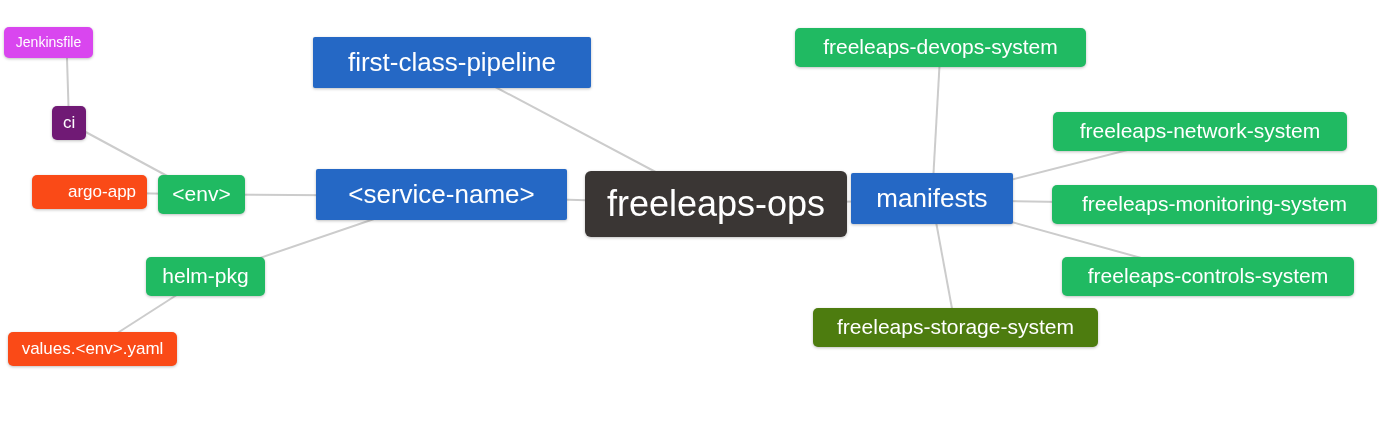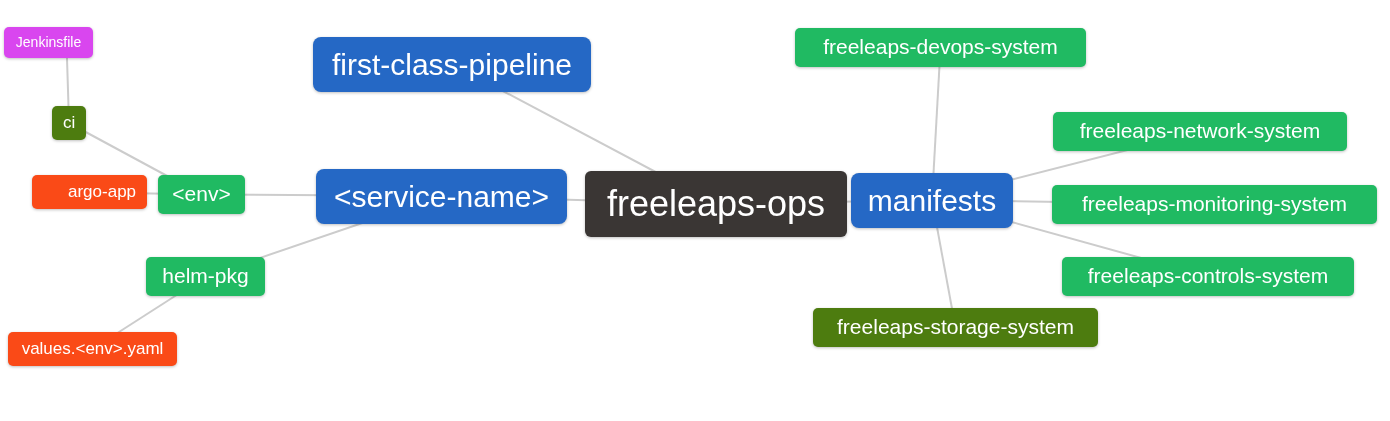--- a/index.html
+++ b/index.html
@@ -32,21 +32,21 @@
     justify-content: center;
     box-sizing: border-box;
     color: #ffffff;
     border-radius: 5px;
     white-space: nowrap;
     line-height: 1.18;
     box-shadow: 0 1px 3px rgba(0,0,0,0.25);
     cursor: default;
   }
   .lvl0 { font-size: 36px; padding: 12px 14px; border-radius: 6px; }
-  .lvl1 { font-size: 30px; padding: 10px 16px; border-radius: 8px; }
+  .lvl1 { font-size: 26px; padding: 10px 16px; border-radius: 2px; }
   .lvl2 { font-size: 21px; padding: 7px 14px; }
   .lvl3 { font-size: 17px; padding: 7px 11px; }
   .lvl4 { font-size: 14px; padding: 7px 10px; }
 </style>
 </head>
 <body>
 
 <div id="canvas">
   <svg class="edge-layer" width="1390" height="421" viewBox="0 0 1390 421">
       <line x1="716" y1="204" x2="452" y2="64" stroke="#cccccc" stroke-width="2"></line>
@@ -68,17 +68,17 @@
     <div class="node lvl1" style="left: 313px; top: 37px; min-width: 278px; background: rgb(37, 104, 197);">first-class-pipeline</div>
     <div class="node lvl1" style="left: 316px; top: 169px; min-width: 251px; background: rgb(37, 104, 197);">&lt;service-name&gt;</div>
     <div class="node lvl1" style="left: 851px; top: 173px; min-width: 162px; background: rgb(37, 104, 197);">manifests</div>
     <div class="node lvl2" style="left: 158px; top: 175px; min-width: 87px; background: rgb(32, 186, 98);">&lt;env&gt;</div>
     <div class="node lvl2" style="left: 146px; top: 257px; min-width: 119px; background: rgb(32, 186, 98);">helm-pkg</div>
     <div class="node lvl2" style="left: 795px; top: 28px; min-width: 291px; background: rgb(32, 186, 98);">freeleaps-devops-system</div>
     <div class="node lvl2" style="left: 1053px; top: 112px; min-width: 294px; background: rgb(32, 186, 98);">freeleaps-network-system</div>
     <div class="node lvl2" style="left: 1052px; top: 185px; min-width: 325px; background: rgb(32, 186, 98);">freeleaps-monitoring-system</div>
     <div class="node lvl2" style="left: 1062px; top: 257px; min-width: 292px; background: rgb(32, 186, 98);">freeleaps-controls-system</div>
     <div class="node lvl2" style="left: 813px; top: 308px; min-width: 285px; background: #4d7c0f;">freeleaps-storage-system</div>
-    <div class="node lvl3" style="left: 52px; top: 106px; min-width: 33px; background: #4d7c0f;">ci</div>
+    <div class="node lvl3" style="left: 52px; top: 106px; min-width: 33px; background: #701a75;">ci</div>
     <div class="node lvl3" style="left: 32px; top: 175px; min-width: 91px; background: rgb(250, 74, 23); padding-left: 36px;">argo-app</div>
     <div class="node lvl3" style="left: 8px; top: 332px; min-width: 169px; background: rgb(250, 74, 23);">values.&lt;env&gt;.yaml</div>
     <div class="node lvl4" style="left: 4px; top: 27px; min-width: 89px; background: #d946ef;">Jenkinsfile</div>
   </div>
 
 </body></html>

